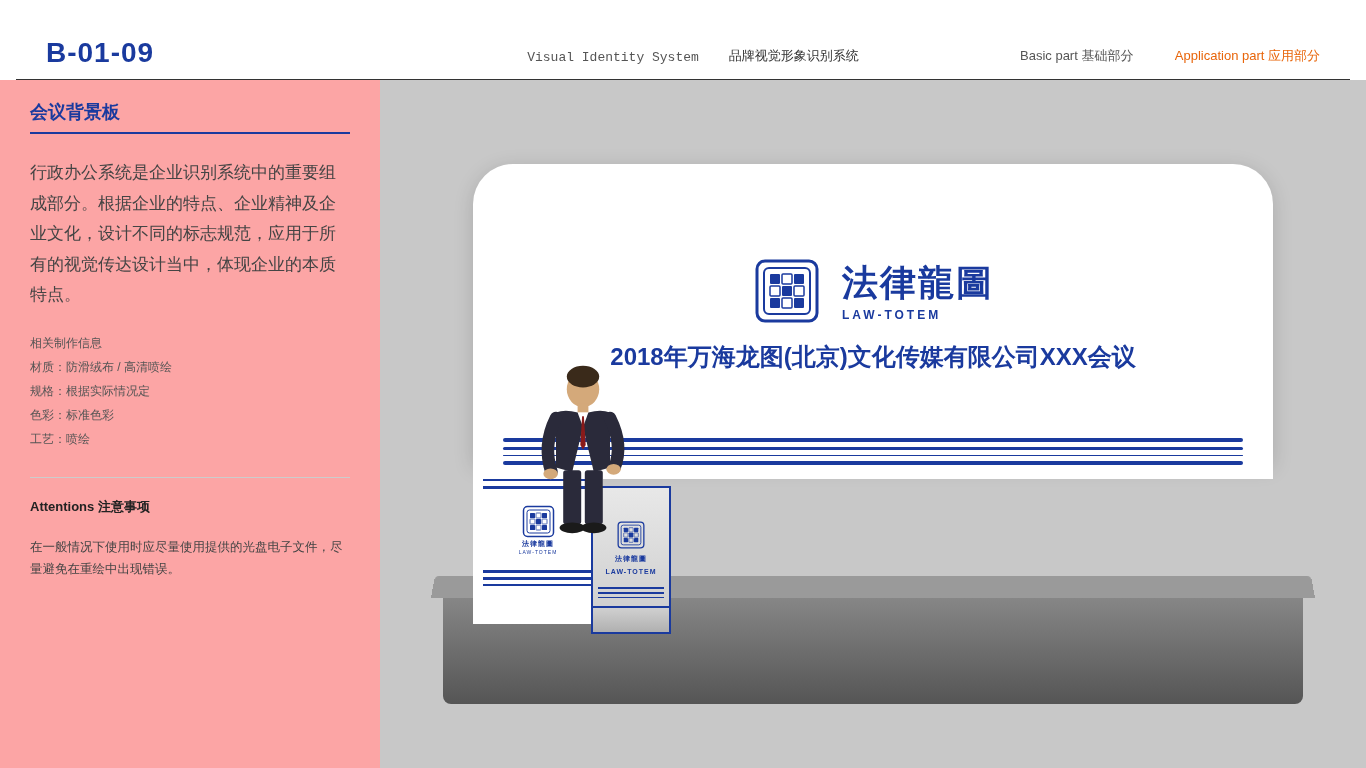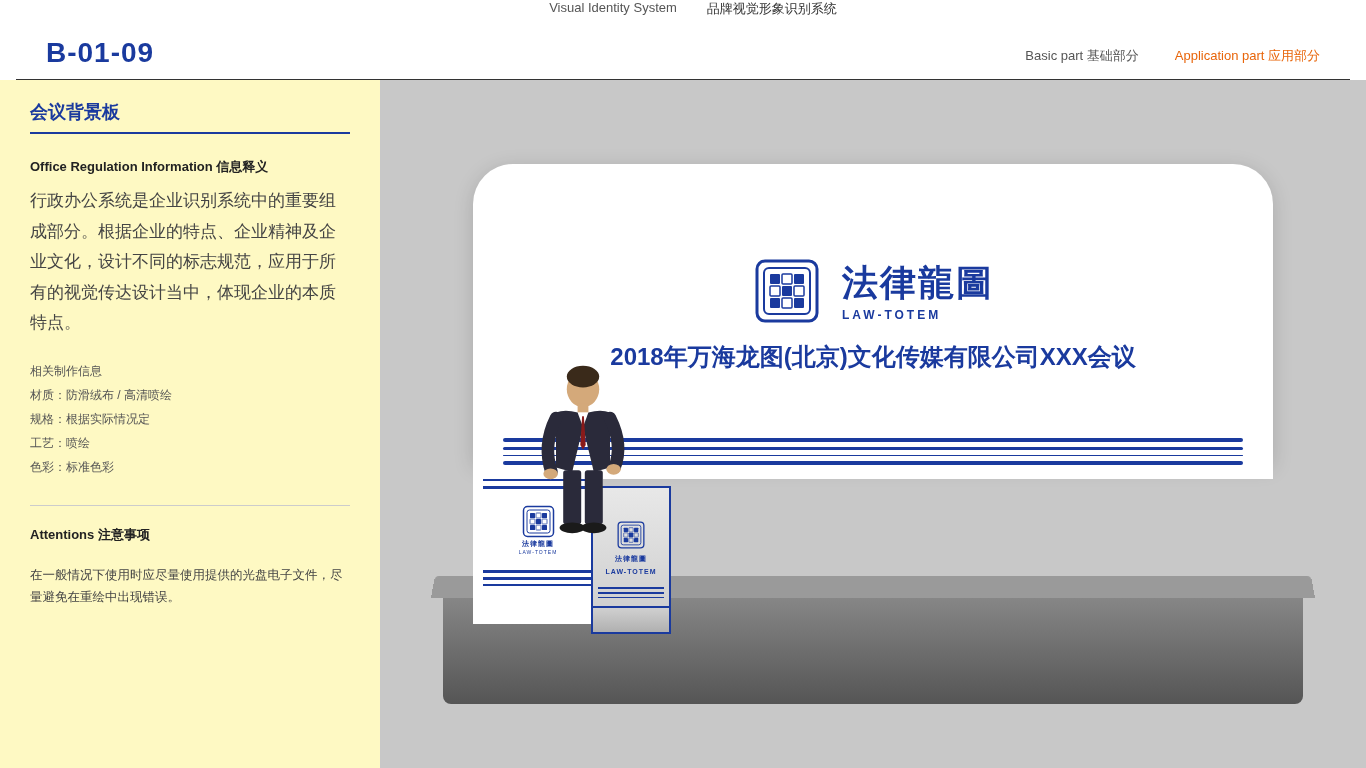--- a/index.html
+++ b/index.html
@@ -37,43 +37,44 @@
       font-size: 28px;
       font-weight: 900;
       color: #1a3a9e;
       letter-spacing: 1px;
       padding-bottom: 10px;
     }
 
     .header-center {
       flex: 1;
       display: flex;
-      align-items: flex-start;
+      align-items: flex-end;
       justify-content: center;
       gap: 30px;
       padding-bottom: 14px;
       border-bottom: 1.5px solid #333;
       height: 100%;
+      font-family: Liberation Mono, monospace;
     }
 
     .header-center-text {
       font-size: 13px;
       color: #555;
     }
 
     .header-center-text.zh {
       color: #333;
       font-size: 13px;
     }
 
     .header-right {
       width: 360px;
       display: flex;
       align-items: flex-end;
-      justify-content: flex-end;
+      justify-content: space-between;
       padding: 0 30px;
       padding-bottom: 14px;
       border-bottom: 1.5px solid #333;
       height: 100%;
       gap: 36px;
     }
 
     .header-right-basic {
       font-size: 13px;
       color: #555;
@@ -89,21 +90,21 @@
       display: flex;
       flex: 1;
       overflow: hidden;
     }
 
     
     .sidebar {
       width: 380px;
       min-width: 380px;
       padding: 20px 30px;
-      background: #fef9c3;
+      background: #fca5a5;
       display: flex;
       flex-direction: column;
       border-right: none;
     }
 
     .sidebar-title {
       font-size: 18px;
       color: #1a3a9e;
       font-weight: bold;
       margin-bottom: 24px;
@@ -416,29 +417,28 @@
     <span class="header-right-basic">Basic part  基础部分</span>
     <span class="header-right-app">Application part  应用部分</span>
   </div>
 </div>
 
 <div class="main-layout">
 
   <div class="sidebar">
     <div class="sidebar-title">会议背景板</div>
 
-    <div class="sidebar-section-title">Office Regulation Information  信息释义</div>
     <div class="sidebar-body-text">行政办公系统是企业识别系统中的重要组成部分。根据企业的特点、企业精神及企业文化，设计不同的标志规范，应用于所有的视觉传达设计当中，体现企业的本质特点。</div>
 
     <div class="sidebar-info-section">
       <div class="sidebar-info-label">相关制作信息</div>
       <div class="sidebar-info-label">材质：防滑绒布 / 高清喷绘</div>
       <div class="sidebar-info-label">规格：根据实际情况定</div>
+      <div class="sidebar-info-label">色彩：标准色彩</div>
       <div class="sidebar-info-label">工艺：喷绘</div>
-      <div class="sidebar-info-label">色彩：标准色彩</div>
     </div>
 
     <hr class="sidebar-divider">
 
     <div class="sidebar-attention-title">Attentions 注意事项</div>
     <div class="sidebar-attention-text">在一般情况下使用时应尽量使用提供的光盘电子文件，尽量避免在重绘中出现错误。</div>
   </div>
 
   <div class="content-area">
 

